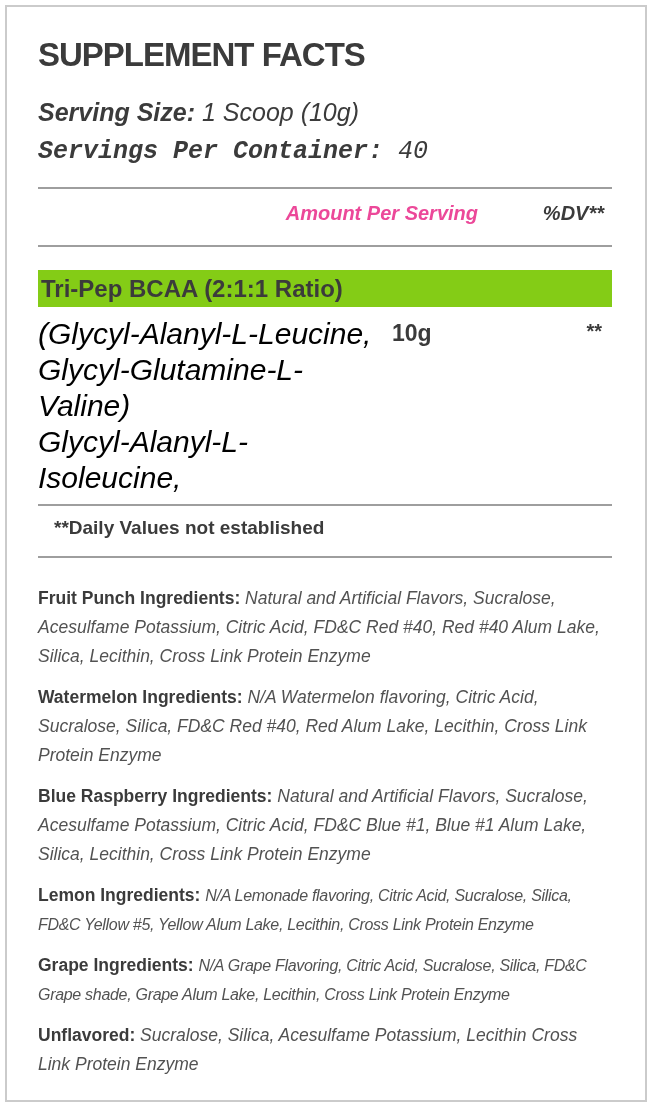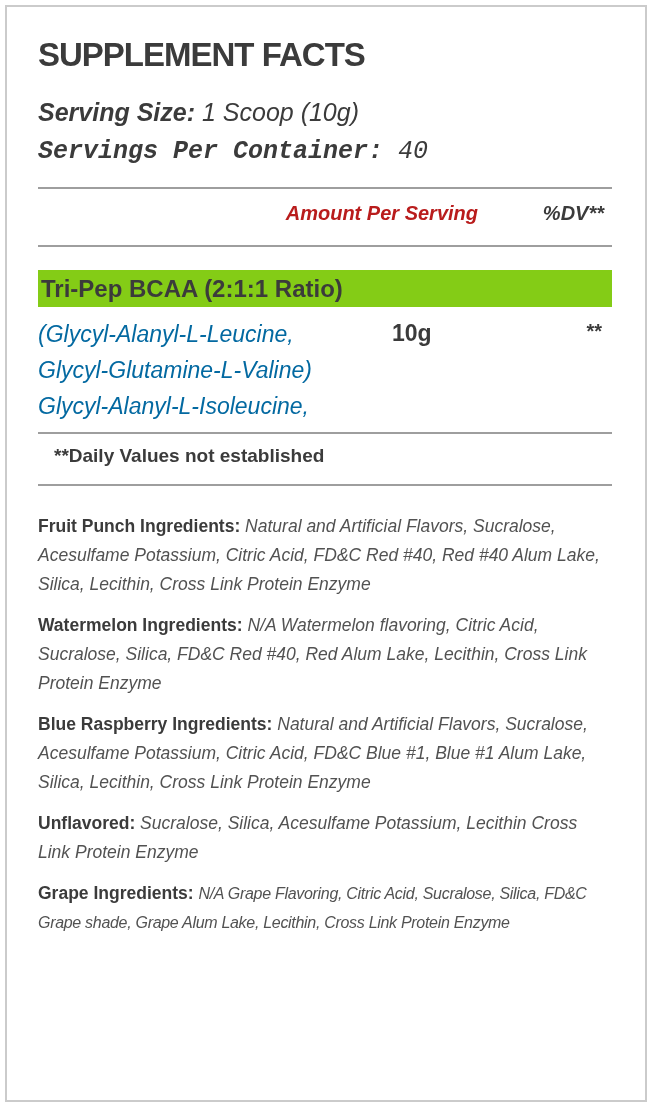--- a/index.html
+++ b/index.html
@@ -61,21 +61,21 @@
   }
   .header-row { margin-top: 12px; }
   .aps-header {
     grid-column: 1 / 3;
     text-align: right;
     padding-right: 34px;
     font-size: 20px;
     line-height: 24px;
     font-weight: 700;
     font-style: italic;
-    color: #b91c1c;
+    color: #ec4899;
   }
   .dv-header {
     text-align: right;
     padding-right: 8px;
     font-size: 20px;
     line-height: 24px;
     font-weight: 700;
     font-style: italic;
     color: #3b3b3b;
   }
@@ -83,25 +83,25 @@
     margin-top: 23px;
     background: #84cc16;
     padding: 4px 0 3px 3px;
     font-size: 24px;
     line-height: 30px;
     font-weight: 700;
     color: #3b3b3b;
   }
   .main-row { margin-top: 9px; align-items: start; }
   .composition {
-    font-size: 23px;
+    font-size: 30px;
     line-height: 36px;
     font-style: italic;
     font-weight: 400;
-    color: #0369a1;
+    color: #000000;
   }
   .amount-cell {
     font-size: 23px;
     line-height: 30px;
     font-weight: 700;
     color: #3b3b3b;
     padding-left: 20px;
     padding-top: 2px;
   }
   .dv-cell {
@@ -183,20 +183,21 @@
     <div class="rule rule-4"></div>
 
     <div class="flavors">
       <p class="flavor"><span class="flabel">Fruit Punch Ingredients:</span> <span class="ftext">Natural and Artificial Flavors, Sucralose, Acesulfame Potassium, Citric Acid, FD&amp;C Red #40, Red #40 Alum Lake, Silica, Lecithin, Cross Link Protein Enzyme</span></p>
 
 
       <p class="flavor"><span class="flabel">Watermelon Ingredients:</span> <span class="ftext">N/A Watermelon flavoring, Citric Acid, Sucralose, Silica, FD&amp;C Red #40, Red Alum Lake, Lecithin, Cross Link Protein Enzyme</span></p>
 
       <p class="flavor"><span class="flabel">Blue Raspberry Ingredients:</span> <span class="ftext">Natural and Artificial Flavors, Sucralose, Acesulfame Potassium, Citric Acid, FD&amp;C Blue #1, Blue #1 Alum Lake, Silica, Lecithin, Cross Link Protein Enzyme</span></p>
 
+      <p class="flavor tight"><span class="flabel">Lemon Ingredients:</span> <span class="ftext">N/A Lemonade flavoring, Citric Acid, Sucralose, Silica, FD&amp;C Yellow #5, Yellow Alum Lake, Lecithin, Cross Link Protein Enzyme</span></p>
+
+      <p class="flavor tight"><span class="flabel">Grape Ingredients:</span> <span class="ftext">N/A Grape Flavoring, Citric Acid, Sucralose, Silica, FD&amp;C Grape shade, Grape Alum Lake, Lecithin, Cross Link Protein Enzyme</span></p>
 
       <p class="flavor"><span class="flabel">Unflavored:</span> <span class="ftext">Sucralose, Silica, Acesulfame Potassium, Lecithin Cross Link Protein Enzyme</span></p>
-
-      <p class="flavor tight"><span class="flabel">Grape Ingredients:</span> <span class="ftext">N/A Grape Flavoring, Citric Acid, Sucralose, Silica, FD&amp;C Grape shade, Grape Alum Lake, Lecithin, Cross Link Protein Enzyme</span></p>
     </div>
 
   </div>
 </div>
 
 </body></html>

